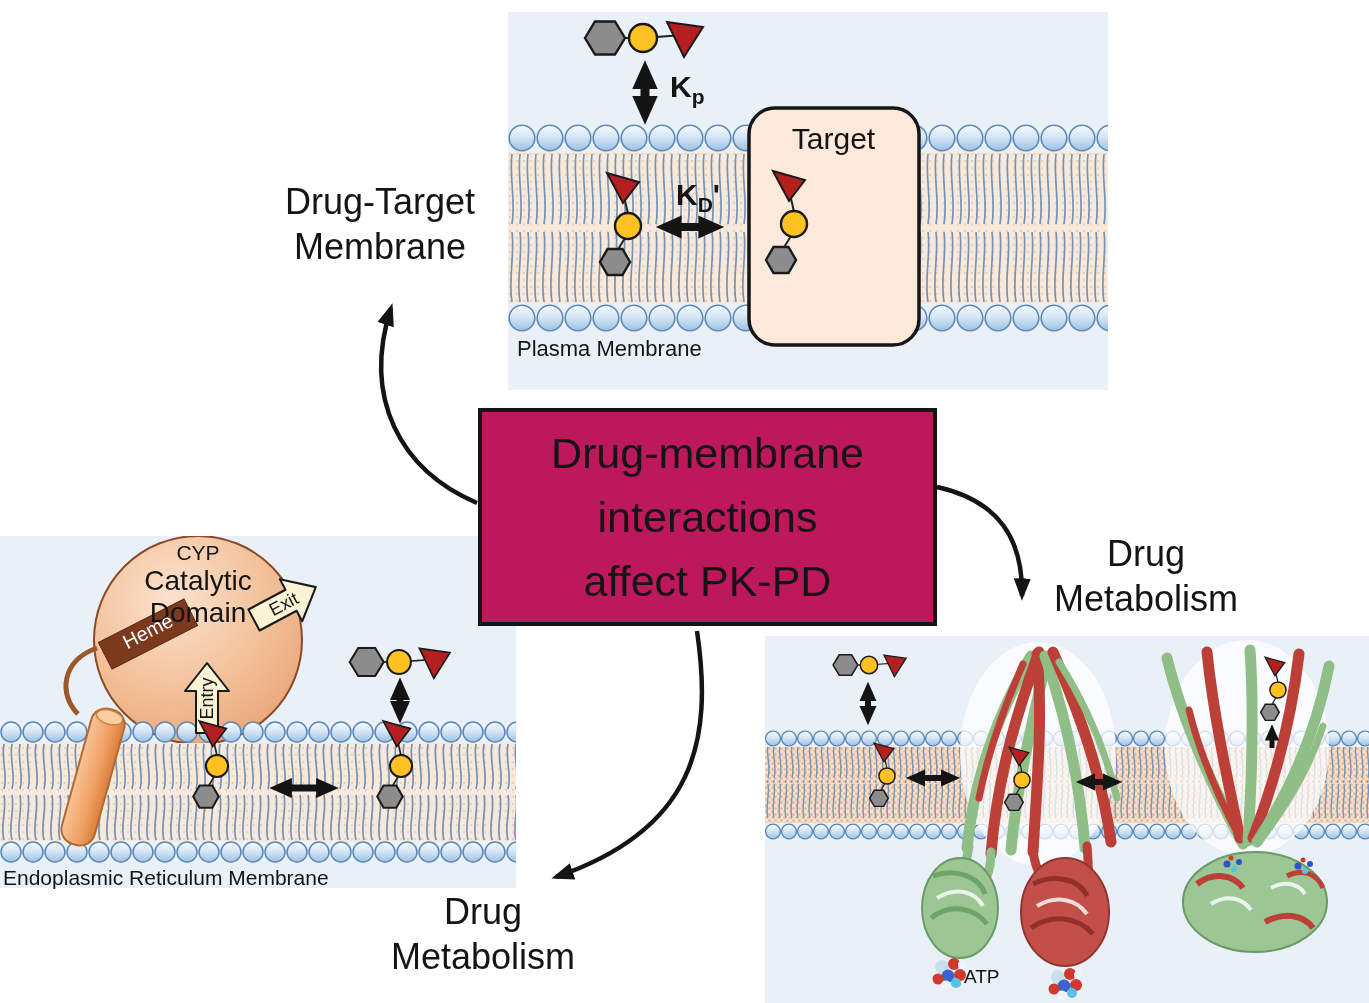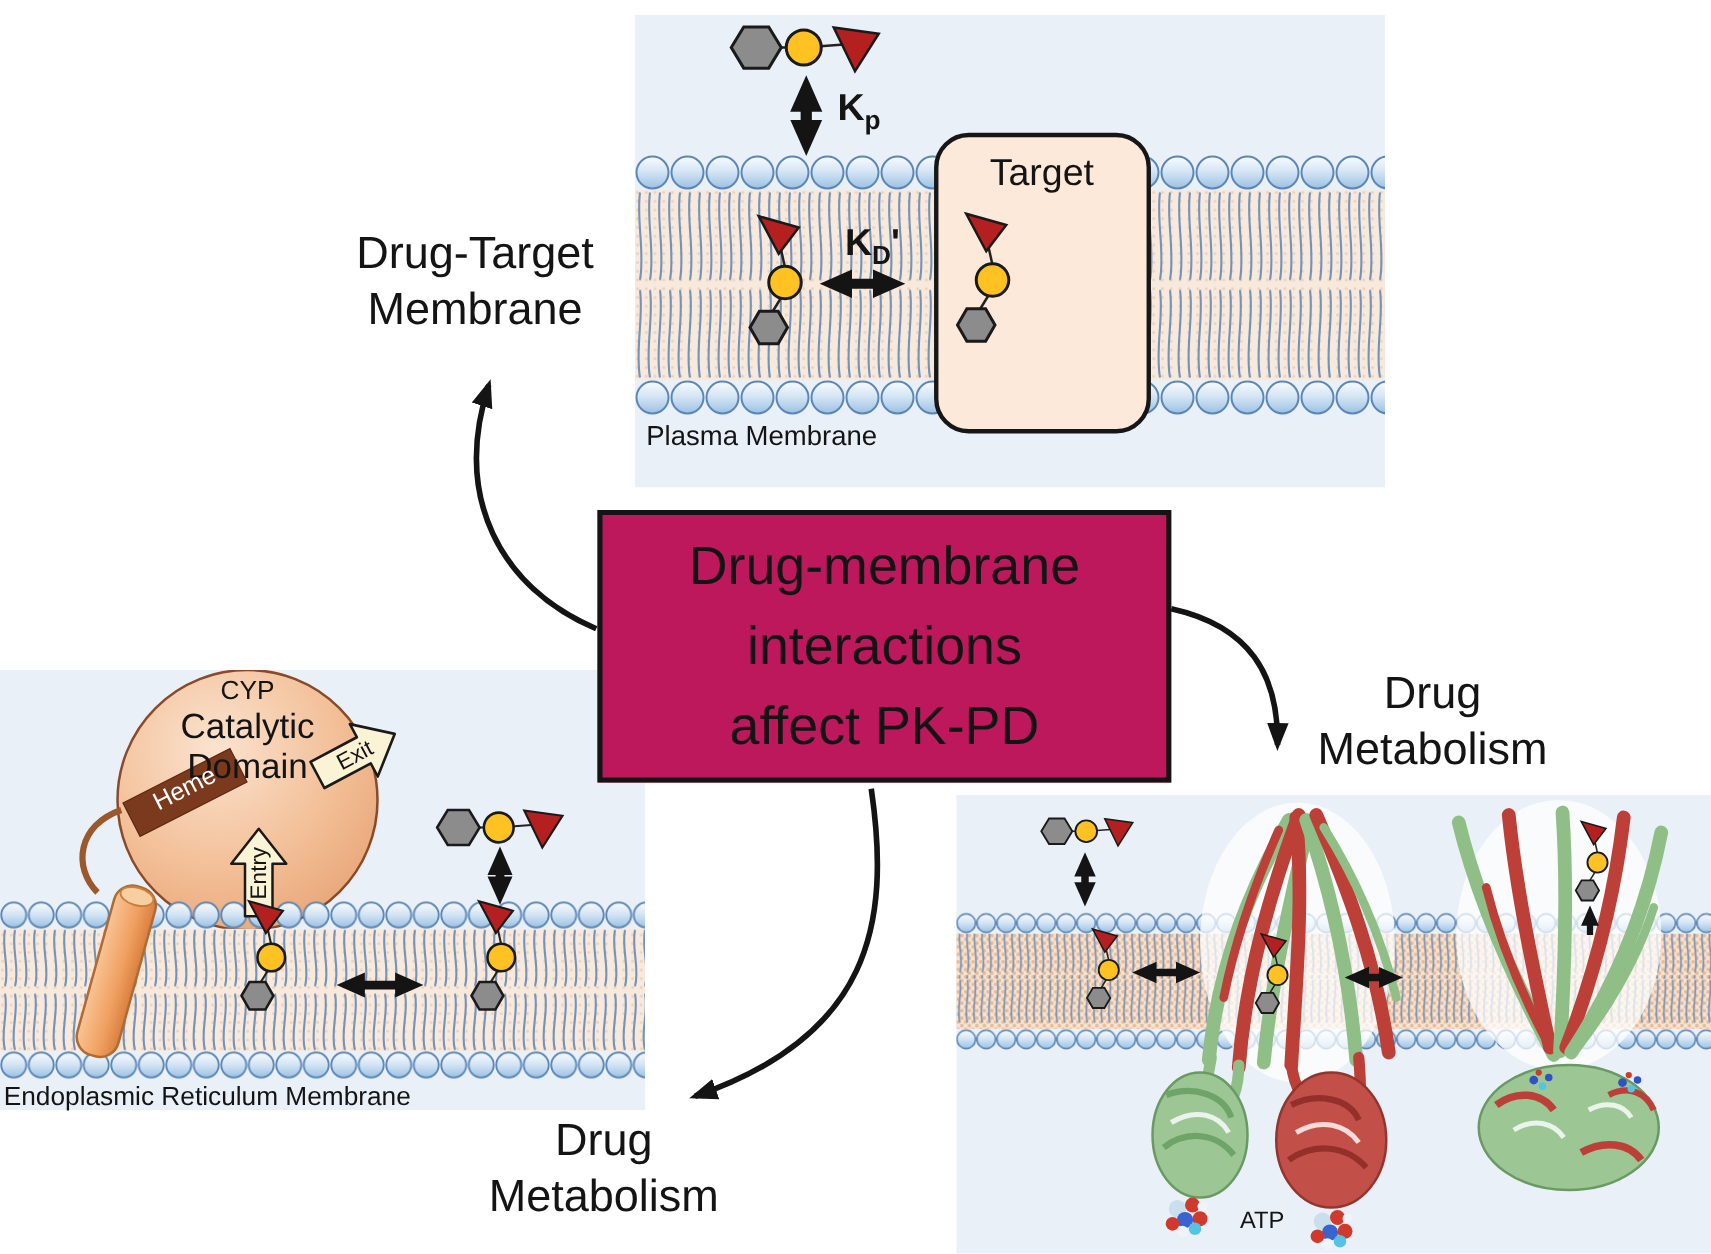--- a/index.html
+++ b/index.html
@@ -288,21 +288,21 @@
   <div class="lbl" style="left:517px;top:336px;font-size:22px;">Plasma Membrane</div>
   <div class="lbl klabel" style="left:670px;top:70px;"><span>K</span><span class="ksub">p</span></div>
   <div class="lbl klabel" style="left:676px;top:178px;"><span>K</span><span class="ksub">D</span><span>'</span></div>
 
   <div class="lbl" style="left:98px;top:541px;width:200px;text-align:center;font-size:21px;">CYP</div>
   <div class="lbl" style="left:98px;top:565px;width:200px;text-align:center;font-size:28px;">Catalytic Domain</div>
   <div class="lbl rot" style="left:98px;top:620px;width:100px;text-align:center;font-size:20px;color:#ffffff;transform:rotate(-27deg);">Heme</div>
   <div class="lbl rot" style="left:254px;top:594px;width:60px;text-align:center;font-size:18px;transform:rotate(-28deg);">Exit</div>
   <div class="lbl rot" style="left:177px;top:688px;width:60px;text-align:center;font-size:18px;transform:rotate(-90deg);">Entry</div>
   <div class="lbl" style="left:3px;top:866px;font-size:21px;">Endoplasmic Reticulum Membrane</div>
-  <div class="lbl" style="left:992px;top:966px;font-size:19px;">ATP</div>
+  <div class="lbl" style="left:964px;top:966px;font-size:19px;">ATP</div>
 
   <svg style="position:absolute;left:0;top:0;pointer-events:none;" width="1369" height="1003" viewBox="0 0 1369 1003">
     <path d="M477,503 C400,470 362,398 391,308" fill="none" stroke="#141414" stroke-width="4.5" marker-end="url(#mCurve)"></path>
     <path d="M937,487 C1000,501 1023,540 1022,596" fill="none" stroke="#141414" stroke-width="4.5" marker-end="url(#mCurve)"></path>
     <path d="M697,631 C713,740 696,829 556,877" fill="none" stroke="#141414" stroke-width="4.5" marker-end="url(#mCurve)"></path>
   </svg>
 
 </div>
 
 </body></html>

